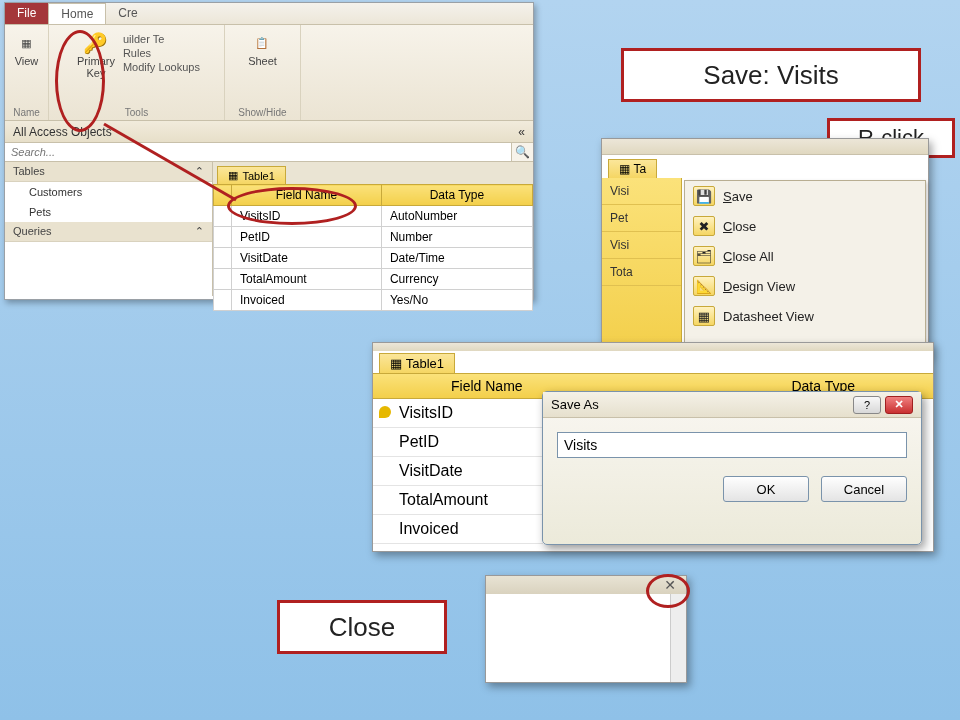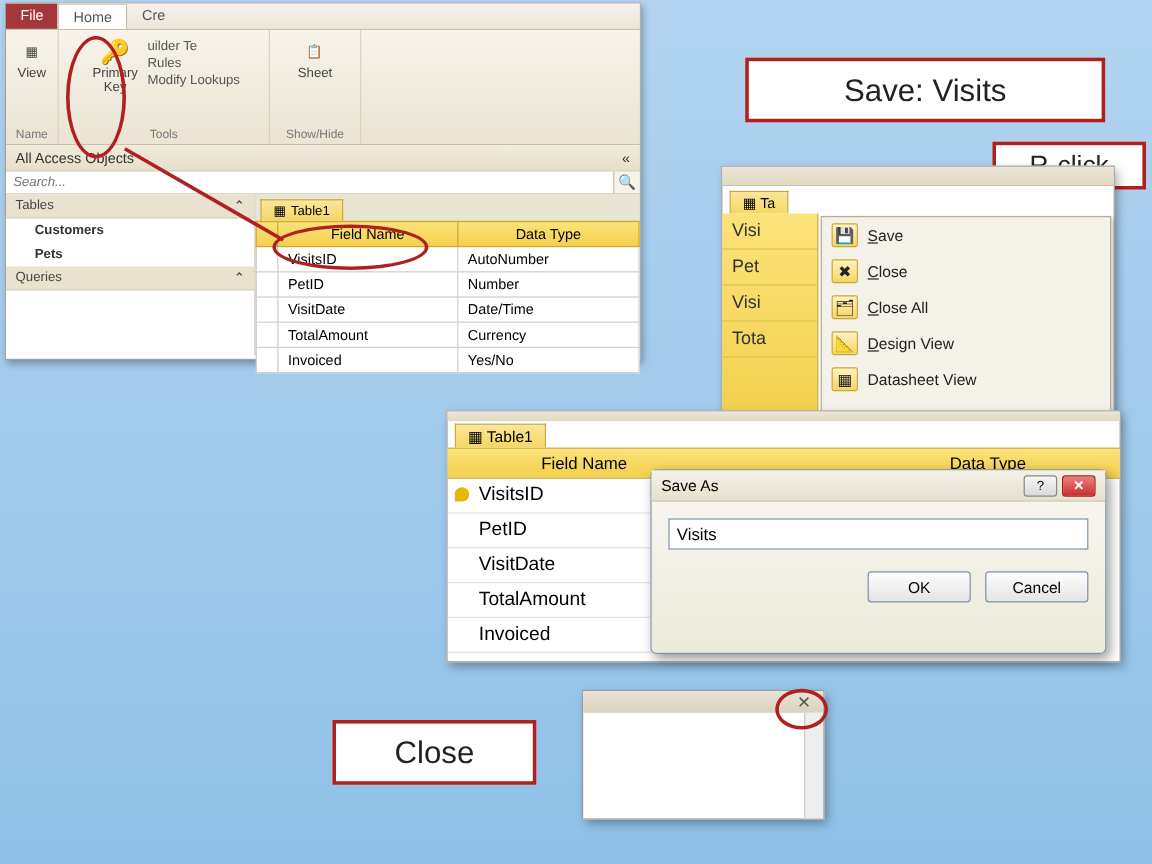--- a/index.html
+++ b/index.html
@@ -105,21 +105,21 @@
   .body1 { display:flex; height: calc(100% - 22px - 96px - 22px - 22px); }
   .navpane {
     width: 208px; border-right:1px solid #c8c0aa;
     background:#fff;
   }
   .navcat {
     background:#e9e2cf; padding:3px 8px; font-size:11px; color:#444;
     border-bottom:1px solid #d9d2be; display:flex; justify-content:space-between;text-align:right;
   }
   .navitem {
-    padding:4px 24px 4px 24px; font-size:11px; color:#333;font-weight:bold;
+    padding:4px 24px 4px 24px; font-size:11px; color:#333;
   }
   .tabletab {
     background:linear-gradient(#fbe69a,#f5d663);
     border:1px solid #c8a93a;
     border-bottom:none;
     padding:2px 10px;
     font-size:11px;
     display:inline-flex; align-items:center; gap:4px;
     margin:4px 0 0 4px;
   }
@@ -152,21 +152,21 @@
     font-size:12px;
   }
   .p2body { display:flex; height:calc(100% - 16px - 26px); }
   .p2left {
     width:80px;
     background:linear-gradient(#fbe27a,#f3cf4a);
     border-right:1px solid #c8a93a;
     display:flex; flex-direction:column;
   }
   .p2left div {
-    border-bottom:1px solid #e0c050; padding:6px 8px; font-size:15px; color:#333;
+    border-bottom:1px solid #e0c050; padding:6px 8px; font-size:12px; color:#333;
   }
   .ctxmenu {
     flex:1; background:#f4f1e8; border:1px solid #b8ae92;
     box-shadow: 2px 2px 4px rgba(0,0,0,0.2);
     margin:2px;
   }
   .ctxitem {
     display:flex; align-items:center; padding:5px 8px; gap:8px;
     font-size:13px; color:#222;
   }

